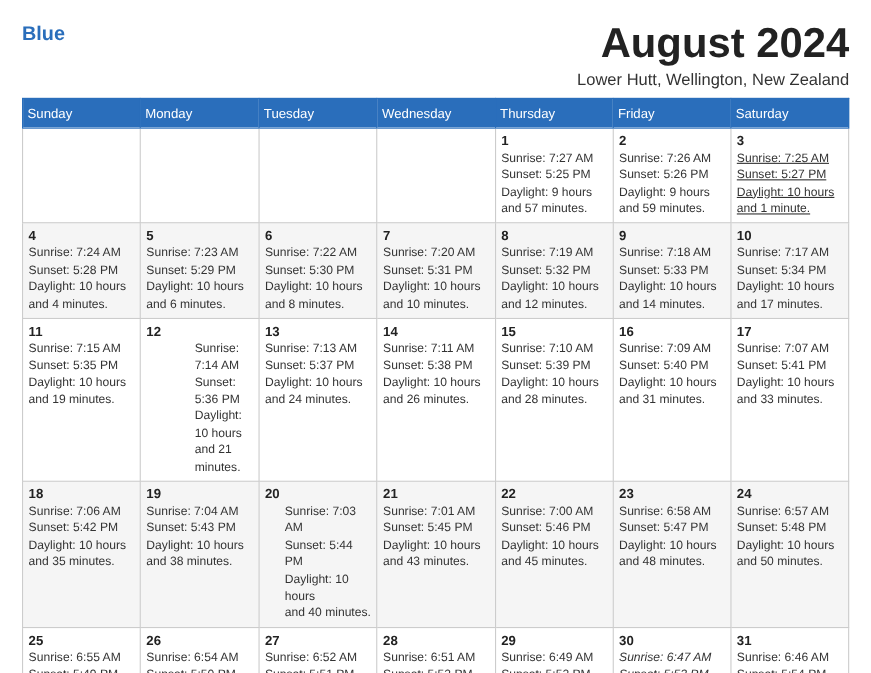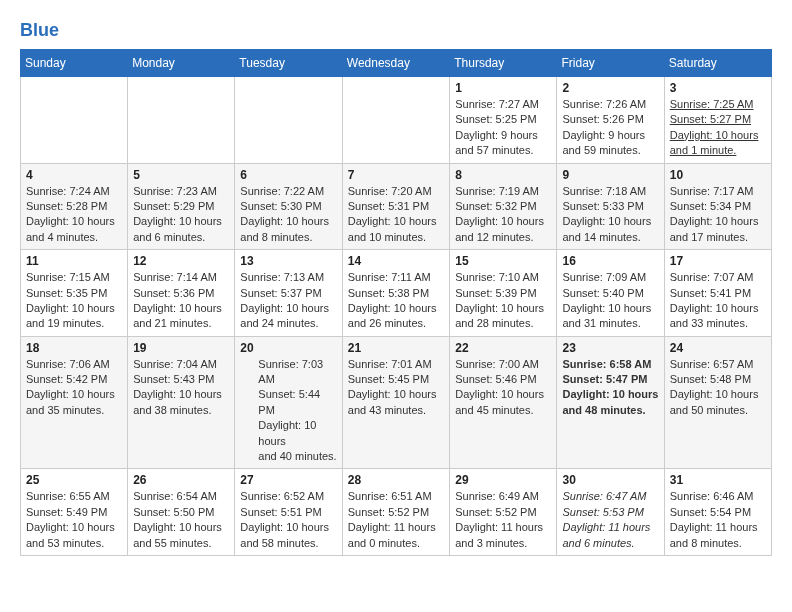--- a/index.html
+++ b/index.html
@@ -94,20 +94,24 @@
     .empty-cell {
       background: #fff !important;
     }
   </style>
 </head>
 <body>
 
 <div class="header-area">
   <div class="logo">
     <span class="logo-blue">Blue</span>
+  </div>
+  <div class="title-area">
+    <div class="month-title">August 2024</div>
+    <div class="location-title">Lower Hutt, Wellington, New Zealand</div>
   </div>
 </div>
 
 <table class="calendar">
   <thead>
     <tr>
     <th>Sunday</th>
         <th>Monday</th>
         <th>Tuesday</th>
         <th>Wednesday</th>
@@ -198,21 +202,21 @@
       <tr>
         <td>
           <span class="day-number">11</span>
           <div class="day-info" style="white-space: pre-line;">Sunrise: 7:15 AM
 Sunset: 5:35 PM
 Daylight: 10 hours
 and 19 minutes.</div>
         </td>
         <td>
           <span class="day-number">12</span>
-          <div class="day-info" style="white-space: pre-line;">Sunrise: 7:14 AM
+          <div class="day-info" style="white-space: pre-line; margin-left: 44px;">Sunrise: 7:14 AM
 Sunset: 5:36 PM
 Daylight: 10 hours
 and 21 minutes.</div>
         </td>
         <td>
           <span class="day-number">13</span>
           <div class="day-info" style="white-space: pre-line;">Sunrise: 7:13 AM
 Sunset: 5:37 PM
 Daylight: 10 hours
 and 24 minutes.</div>
@@ -277,21 +281,21 @@
         </td>
         <td>
           <span class="day-number">22</span>
           <div class="day-info" style="white-space: pre-line;">Sunrise: 7:00 AM
 Sunset: 5:46 PM
 Daylight: 10 hours
 and 45 minutes.</div>
         </td>
         <td>
           <span class="day-number">23</span>
-          <div class="day-info" style="white-space: pre-line; font-weight: bold;">Sunrise: 6:58 AM
+          <div class="day-info" style="white-space: pre-line;">Sunrise: 6:58 AM
 Sunset: 5:47 PM
 Daylight: 10 hours
 and 48 minutes.</div>
         </td>
         <td>
           <span class="day-number">24</span>
           <div class="day-info" style="white-space: pre-line;">Sunrise: 6:57 AM
 Sunset: 5:48 PM
 Daylight: 10 hours
 and 50 minutes.</div>

